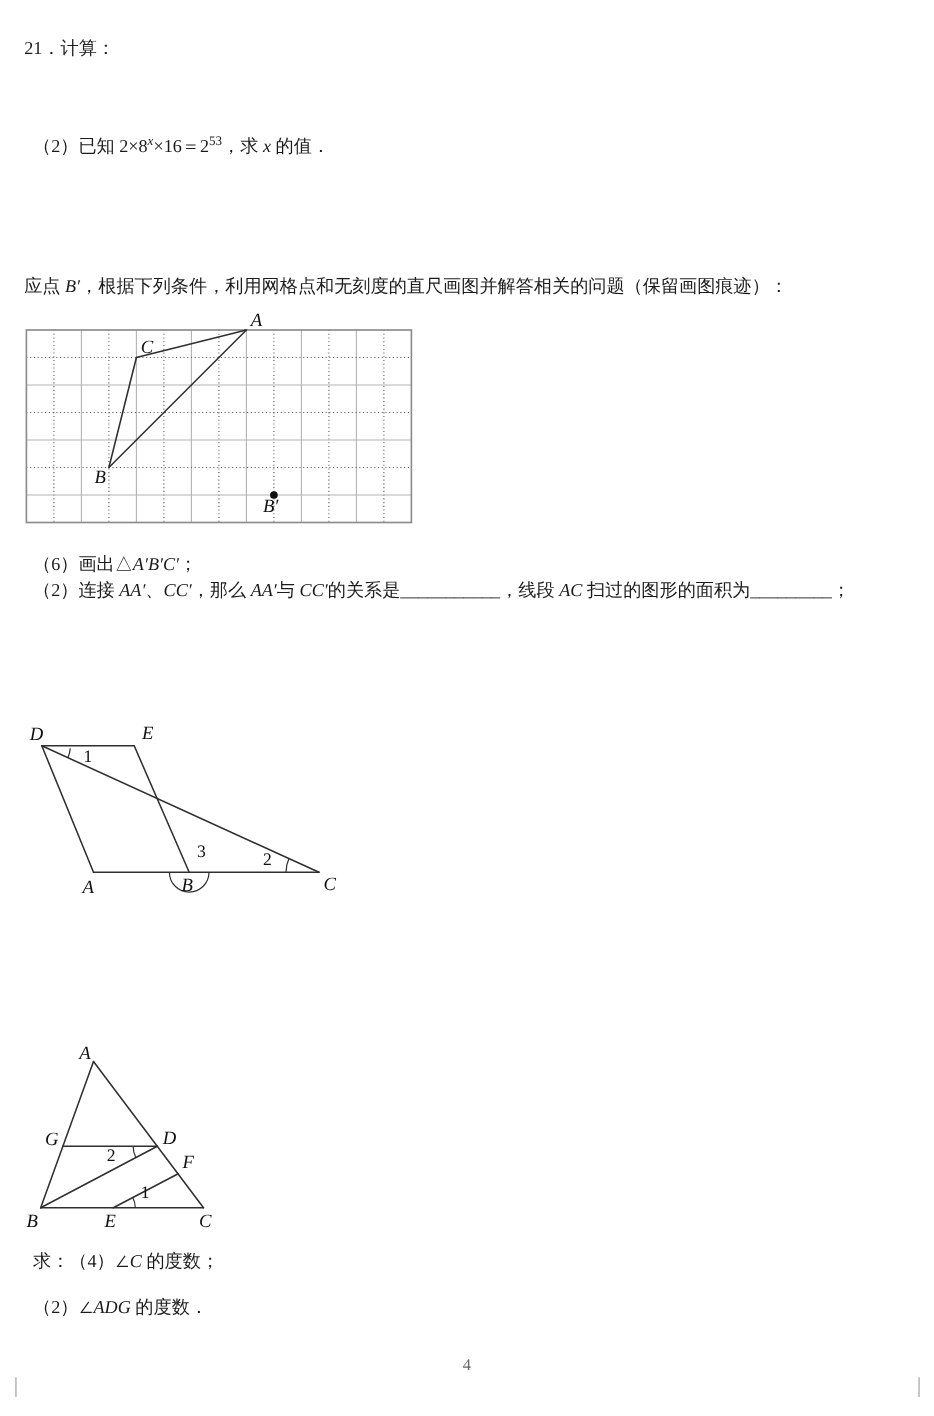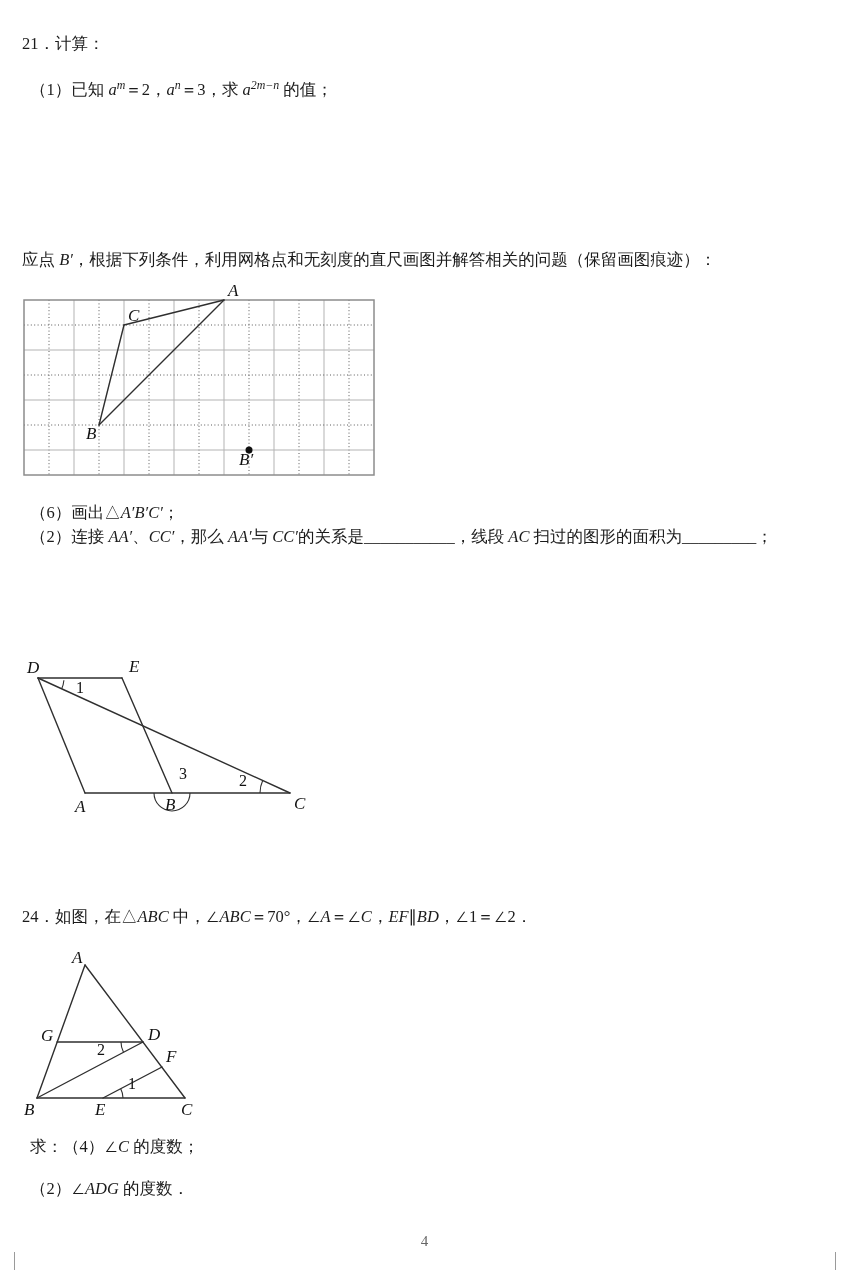--- a/index.html
+++ b/index.html
@@ -20,21 +20,21 @@
   .page-number{position:absolute;left:0;top:1233px;width:100%;text-align:center;
                font-size:15px;color:#666;}
   .crop{position:absolute;width:1px;height:18px;background:#9a9a9a;}
 </style>
 </head>
 <body>
 
 <div class="page">
 
   <div class="line" style="left:22px;top:33px"><span>21．计算：</span></div>
-  <div class="line" style="left:30px;top:79px"><span>（1）已知 </span><span class="m">a</span><span class="msup">m</span><span>＝2，</span><span class="m">a</span><span class="msup">n</span><span>＝3，求 </span><span class="m">a</span><span class="msup">2m−n</span><span> 的值；</span></div>
+  <div class="line" style="left:30px;top:122px"><span>（2）已知 2×8</span><span class="msup">x</span><span>×16＝2</span><span class="sup">53</span><span>，求 </span><span class="m">x</span><span> 的值．</span></div>
 
   <div class="line" style="left:22px;top:249px"><span>应点 </span><span class="m">B′</span><span>，根据下列条件，利用网格点和无刻度的直尺画图并解答相关的问题（保留画图痕迹）：</span></div>
 
   <svg class="fig" style="left:22px;top:284px" width="358" height="196" viewBox="0 0 358 196">
       <line x1="27" y1="16" x2="27" y2="191" class="grid-dot"></line>
       <line x1="52" y1="16" x2="52" y2="191" class="grid-solid"></line>
       <line x1="77" y1="16" x2="77" y2="191" class="grid-dot"></line>
       <line x1="102" y1="16" x2="102" y2="191" class="grid-solid"></line>
       <line x1="127" y1="16" x2="127" y2="191" class="grid-dot"></line>
       <line x1="152" y1="16" x2="152" y2="191" class="grid-solid"></line>
@@ -78,21 +78,20 @@
       <text x="9" y="13" class="dlabel">D</text>
       <text x="111" y="12" class="dlabel">E</text>
       <text x="57" y="152" class="dlabel">A</text>
       <text x="147" y="150" class="dlabel">B</text>
       <text x="276" y="149" class="dlabel">C</text>
       <text x="58" y="33" class="dnum">1</text>
       <text x="161" y="119" class="dnum">3</text>
       <text x="221" y="126" class="dnum">2</text>
     </svg>
 
-  <div class="line" style="left:22px;top:906px"><span>24．如图，在△</span><span class="m">ABC</span><span> 中，∠</span><span class="m">ABC</span><span>＝70°，∠</span><span class="m">A</span><span>＝∠</span><span class="m">C</span><span>，</span><span class="m">EF</span><span>∥</span><span class="m">BD</span><span>，∠1＝∠2．</span></div>
 
   <svg class="fig" style="left:20px;top:950px" width="200" height="178" viewBox="0 0 200 178">
       <line x1="65" y1="15" x2="17" y2="148" class="dline"></line>
       <line x1="65" y1="15" x2="165" y2="148" class="dline"></line>
       <line x1="17" y1="148" x2="165" y2="148" class="dline"></line>
       <line x1="37" y1="92" x2="123" y2="92" class="dline"></line>
       <line x1="17" y1="148" x2="123" y2="92" class="dline"></line>
       <line x1="83" y1="148" x2="142" y2="117" class="dline"></line>
       <path d="M 101 92 A 22 22 0 0 0 103.5 102.2" class="darc"></path>
       <path d="M 103 148 A 20 20 0 0 0 100.7 138.7" class="darc"></path>

